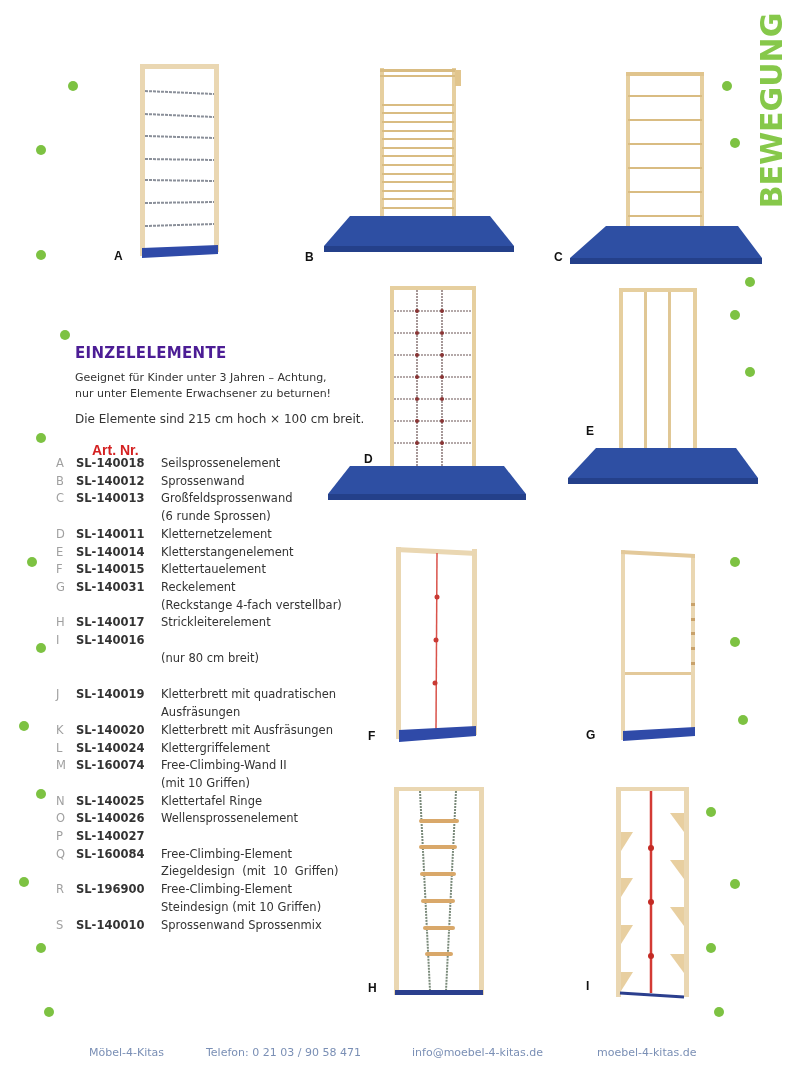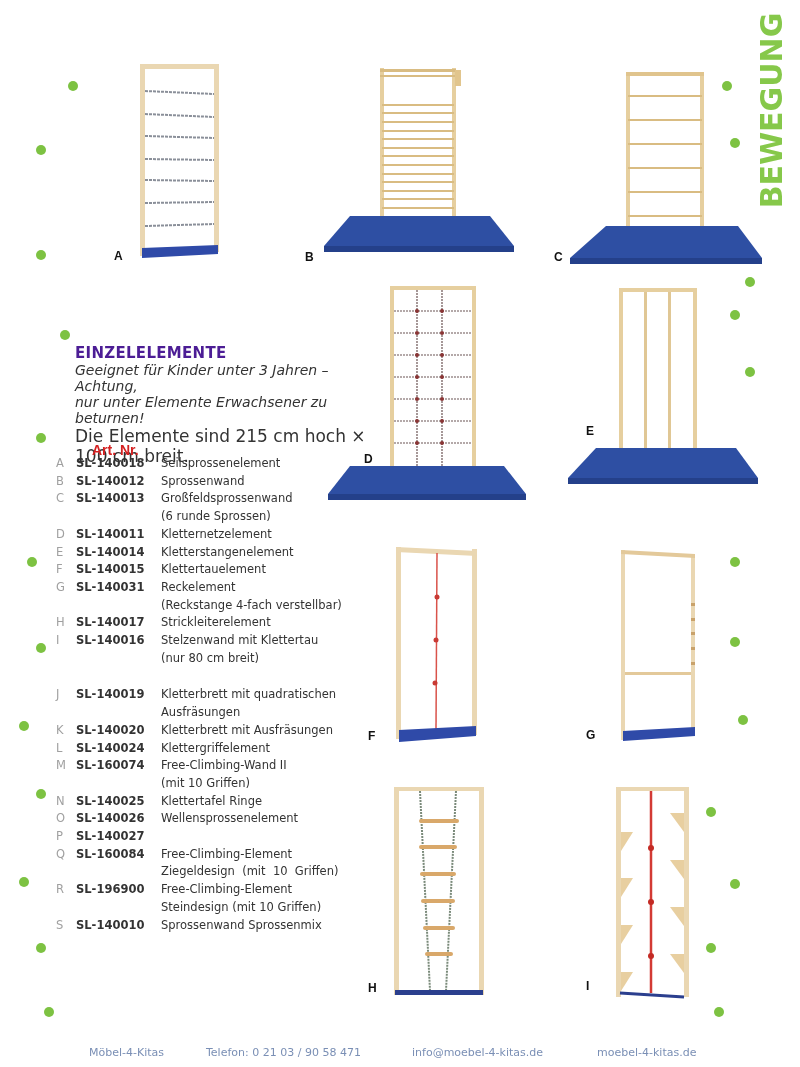--- a/index.html
+++ b/index.html
@@ -17,22 +17,22 @@
       font-family: "DejaVu Sans", sans-serif; font-weight: bold; font-size: 30px;
       color: #86c84a; letter-spacing: 0px;
     }
 
     .product { position: absolute; }
     .product svg { position: absolute; left: 0; top: 0; overflow: visible; }
     .prod-label { position: absolute; font-family: "Liberation Sans", sans-serif; font-weight: bold; font-size: 12px; color: #111; }
 
     .section { position: absolute; left: 75px; top: 344px; width: 300px; }
     .section-title { font-family: "DejaVu Sans", sans-serif; font-weight: bold; font-size: 15px; color: #4c1d95; letter-spacing: 0.3px; }
-    .section-note { font-family: "DejaVu Sans", sans-serif; font-size: 14px; color: #333; line-height: 16px; margin-top: 0; font-style: italic; }
-    .section-dim { font-family: "DejaVu Sans", sans-serif; font-size: 17px; color: #333; }
+    .section-note { font-family: "DejaVu Sans", sans-serif; font-size: 11px; color: #333; line-height: 16px; margin-top: 8px; }
+    .section-dim { font-family: "DejaVu Sans", sans-serif; font-size: 12px; color: #333; margin-top: 10px; }
     .art-hdr { position: absolute; left: 92px; top: 442px; font-family: "Liberation Sans", sans-serif; font-weight: bold; font-size: 14px; color: #d42020; }
 
     .list { position: absolute; left: 56px; top: 455px; width: 310px; font-family: "DejaVu Sans", sans-serif; font-size: 11.5px; line-height: 17.7px; }
     .row { display: flex; }
     .row .letter { width: 20px; color: #a0a0a0; }
     .row .art { width: 85px; font-weight: bold; color: #333; }
     .row .name { flex: 1; color: #333; }
     .row .cont { padding-left: 105px; color: #333; }
     .gap { height: 19px; }
 
@@ -322,21 +322,20 @@
       <span class="cont">(Reckstange 4-fach verstellbar)</span>
     </div>
   <div class="row">
       <span class="letter">H</span>
       <span class="art">SL-140017</span>
       <span class="name">Strickleiterelement</span>
     </div>
   <div class="row">
       <span class="letter">I</span>
       <span class="art">SL-140016</span>
-      <span class="name">Stelzenwand mit Klettertau</span>
     </div>
   <div class="row">
       <span class="cont">(nur 80 cm breit)</span>
     </div>
   <div class="gap"></div>
   <div class="row">
       <span class="letter">J</span>
       <span class="art">SL-140019</span>
       <span class="name">Kletterbrett mit quadratischen</span>
     </div>

